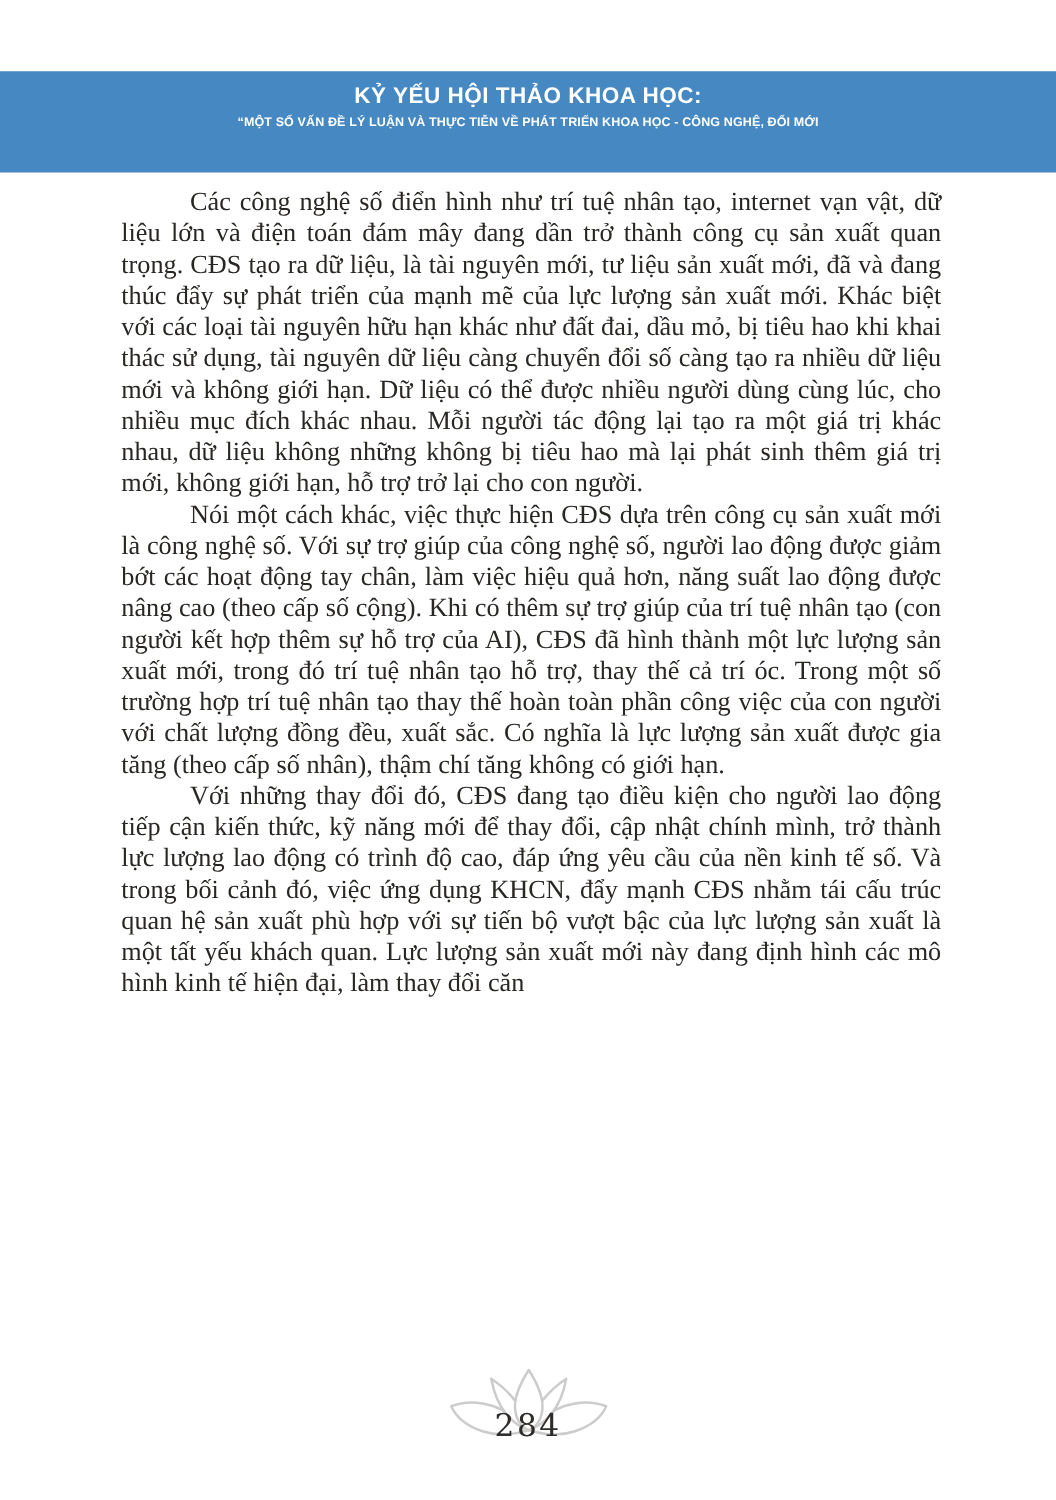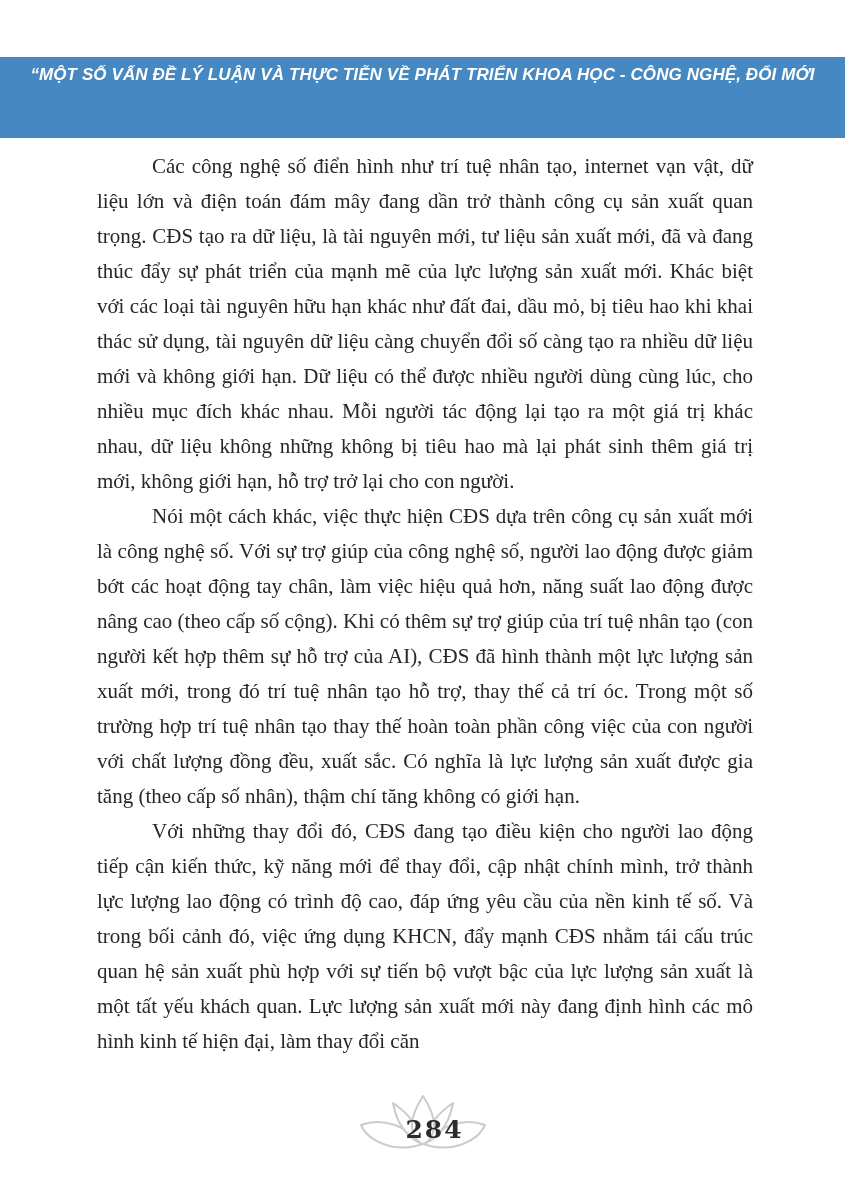--- a/index.html
+++ b/index.html
@@ -27,34 +27,33 @@
     font-weight: 700;
     box-sizing: border-box;
     padding-top: 7px;
   }
   .band-title {
     font-size: 18px;
     line-height: 24px;
     letter-spacing: 0.4px;
   }
   .band-sub {
-    font-size: 17px;
+    font-size: 10px;
     line-height: 22.5px;
     letter-spacing: 0.1px;
-    font-style: italic;
   }
 
   
   .body-text {
     position: absolute;
     left: 97px;
     top: 149px;
     width: 656px;
     font-size: 21px;
-    line-height: 35px;
+    line-height: 25px;
     color: #29272­4; 
     color: #292724;
     text-align: justify;
   }
   .body-text p {
     margin: 0;
     padding: 0;
     text-indent: 55px;
   }
 
@@ -64,36 +63,36 @@
     left: 50%;
     top: 1094px;
     transform: translateX(-50%);
     width: 132px;
     height: 58px;
   }
   .lotus-wrap svg { display: block; }
   .pagenum {
     position: absolute;
     left: 50%;
-    top: 21px;
+    top: 32px;
     transform: translateX(-50%);
     font-family: "DejaVu Serif", "Liberation Serif", serif;
-    font-weight: 700;
+    font-weight: 400;
     font-size: 25px;
     letter-spacing: 2px;
     color: #2e2c2a;
-    margin-left: 12px;
   }
 </style>
 </head>
 <body>
 
 <div class="page">
 
   <header class="band">
+    <div class="band-title">KỶ YẾU HỘI THẢO KHOA HỌC:</div>
     <div class="band-sub">“MỘT SỐ VẤN ĐỀ LÝ LUẬN VÀ THỰC TIỄN VỀ PHÁT TRIỂN KHOA HỌC - CÔNG NGHỆ, ĐỔI MỚI</div>
   </header>
 
   <main class="body-text">
     <p>Các công nghệ số điển hình như trí tuệ nhân tạo, internet vạn vật, dữ liệu lớn và điện toán đám mây đang dần trở thành công cụ sản xuất quan trọng. CĐS tạo ra dữ liệu, là tài nguyên mới, tư liệu sản xuất mới, đã và đang thúc đẩy sự phát triển của mạnh mẽ của lực lượng sản xuất mới. Khác biệt với các loại tài nguyên hữu hạn khác như đất đai, dầu mỏ, bị tiêu hao khi khai thác sử dụng, tài nguyên dữ liệu càng chuyển đổi số càng tạo ra nhiều dữ liệu mới và không giới hạn. Dữ liệu có thể được nhiều người dùng cùng lúc, cho nhiều mục đích khác nhau. Mỗi người tác động lại tạo ra một giá trị khác nhau, dữ liệu không những không bị tiêu hao mà lại phát sinh thêm giá trị mới, không giới hạn, hỗ trợ trở lại cho con người.</p>
     <p>Nói một cách khác, việc thực hiện CĐS dựa trên công cụ sản xuất mới là công nghệ số. Với sự trợ giúp của công nghệ số, người lao động được giảm bớt các hoạt động tay chân, làm việc hiệu quả hơn, năng suất lao động được nâng cao (theo cấp số cộng). Khi có thêm sự trợ giúp của trí tuệ nhân tạo (con người kết hợp thêm sự hỗ trợ của AI), CĐS đã hình thành một lực lượng sản xuất mới, trong đó trí tuệ nhân tạo hỗ trợ, thay thế cả trí óc. Trong một số trường hợp trí tuệ nhân tạo thay thế hoàn toàn phần công việc của con người với chất lượng đồng đều, xuất sắc. Có nghĩa là lực lượng sản xuất được gia tăng (theo cấp số nhân), thậm chí tăng không có giới hạn.</p>
     <p>Với những thay đổi đó, CĐS đang tạo điều kiện cho người lao động tiếp cận kiến thức, kỹ năng mới để thay đổi, cập nhật chính mình, trở thành lực lượng lao động có trình độ cao, đáp ứng yêu cầu của nền kinh tế số. Và trong bối cảnh đó, việc ứng dụng KHCN, đẩy mạnh CĐS nhằm tái cấu trúc quan hệ sản xuất phù hợp với sự tiến bộ vượt bậc của lực lượng sản xuất là một tất yếu khách quan. Lực lượng sản xuất mới này đang định hình các mô hình kinh tế hiện đại, làm thay đổi căn</p>
   </main>
 
   <footer>

